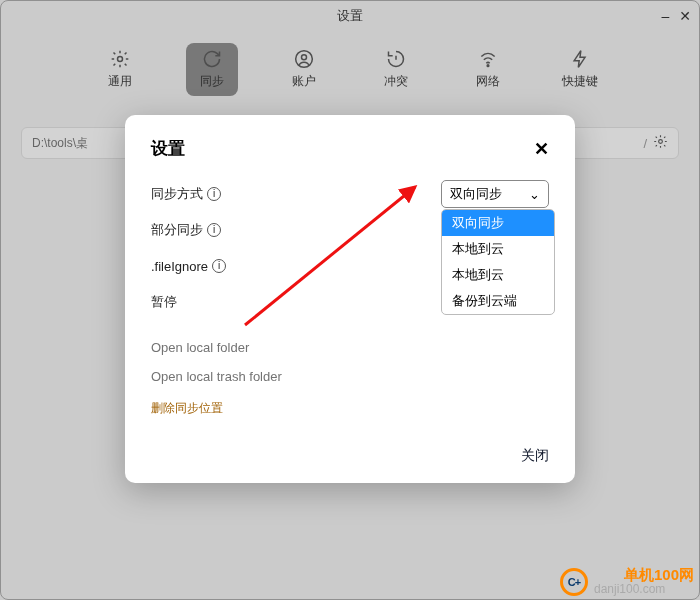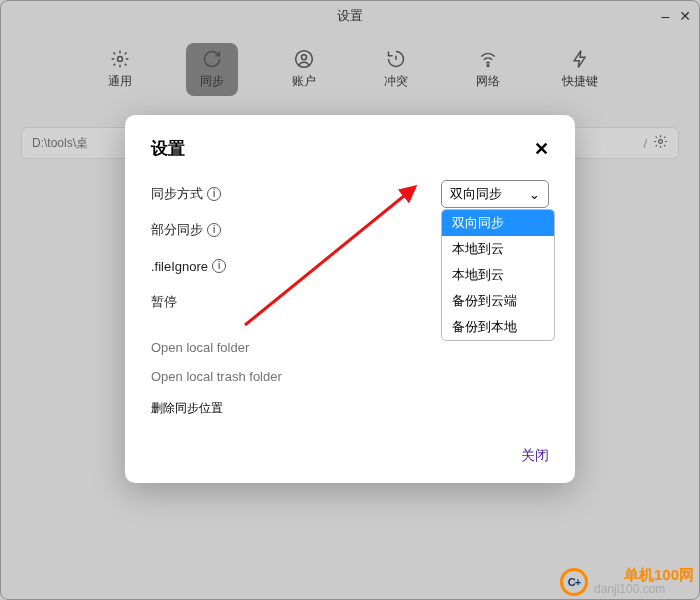--- a/index.html
+++ b/index.html
@@ -34,24 +34,24 @@
 .row .spacer { flex: 1; }
 
 .select { position: relative; width: 108px; border: 1px solid #bbb; border-radius: 5px; padding: 4px 8px; display: flex; justify-content: space-between; align-items: center; font-size: 13px; cursor: pointer; background: #fff; }
 .select.open { border-color: #888; }
 .dropdown { position: absolute; top: 28px; left: -1px; width: 114px; border: 1px solid #bbb; border-radius: 5px; background: #fff; overflow: hidden; z-index: 5; }
 .dropdown .opt { padding: 4px 10px; font-size: 13px; cursor: pointer; }
 .dropdown .opt.sel { background: #1e90ff; color: #fff; }
 
 .links { margin-top: 22px; }
 .link { display: block; color: #737373; font-size: 13px; margin-bottom: 14px; cursor: pointer; }
-.danger-link { display: block; color: #000000; font-size: 12px; margin-top: 16px; cursor: pointer; }
+.danger-link { display: block; color: #a16207; font-size: 12px; margin-top: 16px; cursor: pointer; }
 
 .dialog-footer { text-align: right; margin-top: 30px; }
-.close-link { color: #4c1d95; font-size: 14px; cursor: pointer; }
+.close-link { color: #0f172a; font-size: 14px; cursor: pointer; }
 
 .arrow { position: absolute; pointer-events: none; }
 
 .watermark { position: absolute; bottom: 4px; right: 6px; display: flex; align-items: center; gap: 6px; }
 .wm-logo { width: 28px; height: 28px; border: 3px solid #ff8a00; border-radius: 50%; display: flex; align-items: center; justify-content: center; color: #0a3a6d; font-weight: bold; font-size: 11px; letter-spacing: -1px; }
 .wm-text { font-size: 15px; font-weight: 600; color: #ff8a00; line-height: 1; margin-left: 30px; }
 .wm-sub { font-size: 12px; color: #aaa; }
 </style>
 </head>
 <body>
@@ -136,21 +136,20 @@
       </span>
       <span class="spacer"></span>
       <div class="select open">
         <span>双向同步</span>
         <span>⌄</span>
         <div class="dropdown">
           <div class="opt sel">双向同步</div>
           <div class="opt">本地到云</div>
           <div class="opt">本地到云</div>
           <div class="opt">备份到云端</div>
-          <div class="opt">备份到本地</div>
         </div>
       </div>
     </div>
 
     <div class="row">
       <span class="row-label">
         <span>部分同步</span>
         <span class="info-icon">i</span>
       </span>
     </div>

